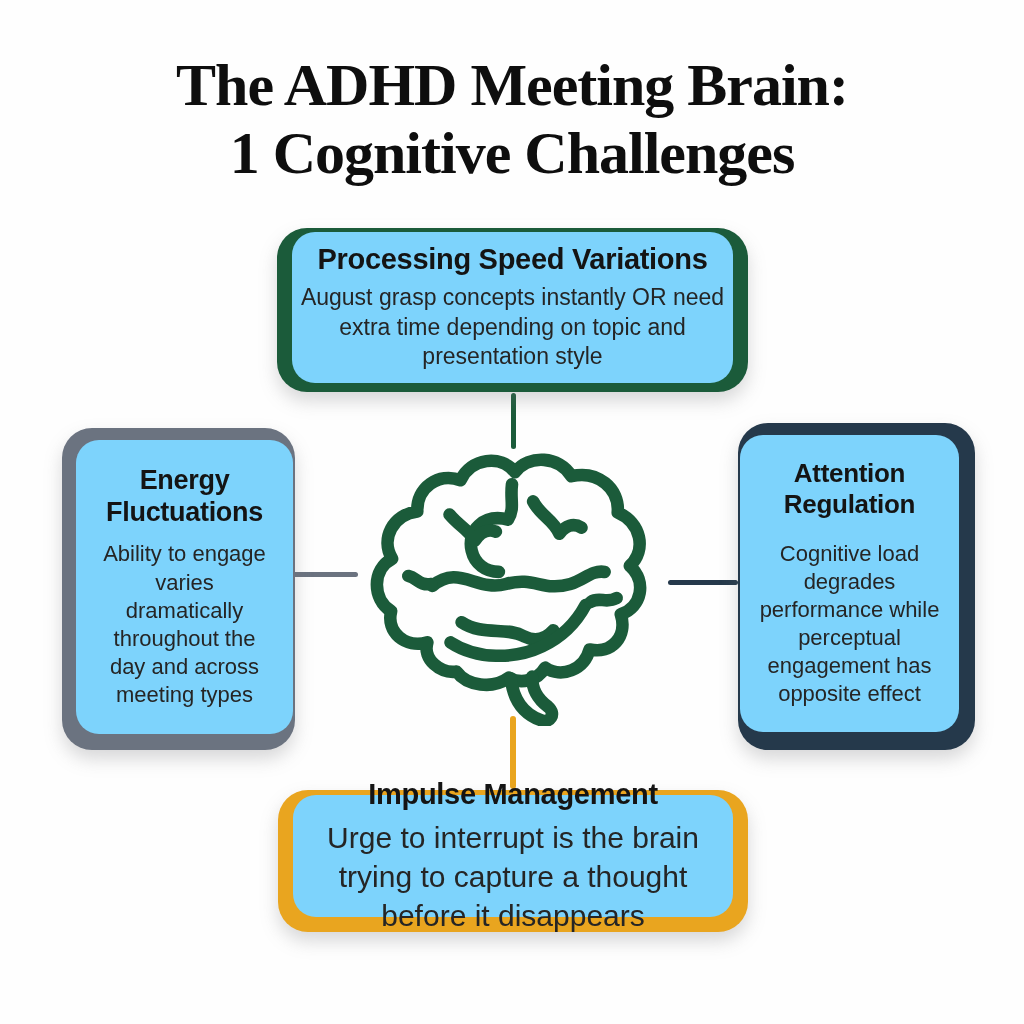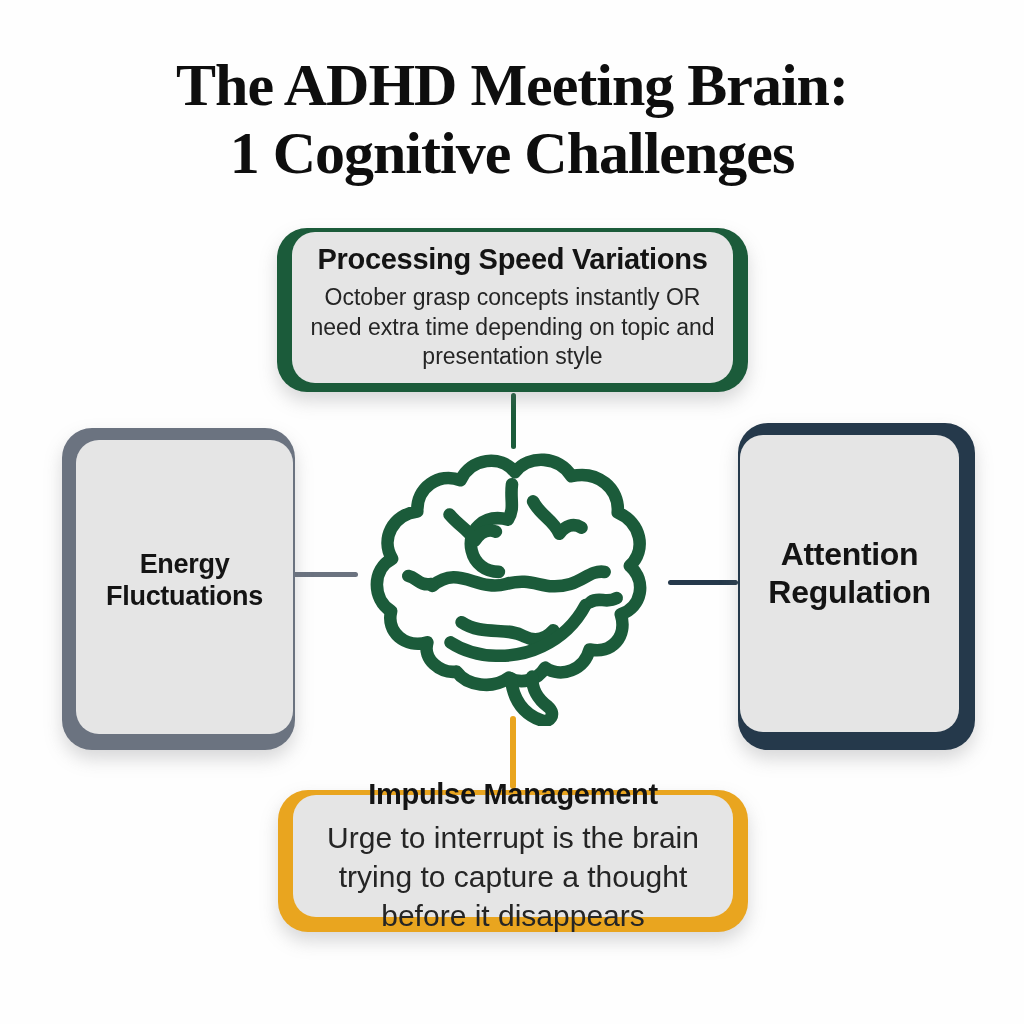--- a/index.html
+++ b/index.html
@@ -31,21 +31,21 @@
   }
 
   
   .box {
     position: absolute;
     border-radius: 30px;
     box-shadow: 0 9px 18px rgba(115,115,120,0.28);
   }
   .box .inner {
     position: absolute;
-    background: #e5e5e5;
+    background: #7dd3fc;
     border-radius: 23px;
     display: flex;
     flex-direction: column;
     justify-content: center;
     align-items: center;
     text-align: center;
     box-sizing: border-box;
   }
   .box-title {
     font-weight: bold;
@@ -61,21 +61,21 @@
   #box-top .box-title    { font-size: 29px; white-space: nowrap; margin-bottom: 7px; }
   #box-top .box-body     { font-size: 23px; line-height: 1.3; max-width: 424px; }
 
   #box-left   { left: 62px;  top: 428px; width: 233px; height: 322px; }
   #box-left .inner   { top: 12px; bottom: 16px; left: 14px; right: 2px; padding: 4px 18px; }
   #box-left .box-title   { font-size: 27px; line-height: 1.18; margin-bottom: 12px; }
   #box-left .box-body    { font-size: 22px; line-height: 1.28; }
 
   #box-right  { left: 738px; top: 423px; width: 237px; height: 327px; }
   #box-right .inner  { top: 12px; bottom: 18px; left: 2px; right: 16px; padding: 2px 18px; }
-  #box-right .box-title  { font-size: 32px; line-height: 1.18; margin-bottom: 20px; }
+  #box-right .box-title  { font-size: 26px; line-height: 1.18; margin-bottom: 20px; }
   #box-right .box-body   { font-size: 22px; line-height: 1.28; }
 
   #box-bottom { left: 278px; top: 790px; width: 470px; height: 142px; }
   #box-bottom .inner { top: 5px; bottom: 15px; left: 15px; right: 15px; padding: 2px 8px; }
   #box-bottom .box-title { font-size: 29px; white-space: nowrap; margin-bottom: 7px; }
   #box-bottom .box-body  { font-size: 30px; line-height: 1.3; max-width: 424px; }
 
   
   .connector { position: absolute; border-radius: 3px; }
   #conn-top    { left: 511px; top: 393px; width: 5px;  height: 56px; }
@@ -142,33 +142,35 @@
         <path d="M86 197 C112 214 150 214 177 201 C198 191 212 175 220 160"></path>
 
         <path d="M225 157 C234 151 240 159 251 153"></path>
       </g>
     </svg>
   </div>
 
   <div class="box" id="box-top" style="background: rgb(27, 91, 58);">
     <div class="inner">
       <div class="box-title">Processing Speed Variations</div>
-      <div class="box-body">October grasp concepts instantly OR need extra time depending on topic and presentation style</div>
+      <div class="box-body">August grasp concepts instantly OR need extra time depending on topic and presentation style</div>
     </div>
   </div>
 
   <div class="box" id="box-left" style="background: rgb(107, 115, 128);">
     <div class="inner">
       <div class="box-title">Energy Fluctuations</div>
+      <div class="box-body">Ability to engage varies dramatically throughout the day and across meeting types</div>
     </div>
   </div>
 
   <div class="box" id="box-right" style="background: rgb(37, 57, 75);">
     <div class="inner">
       <div class="box-title">Attention Regulation</div>
+      <div class="box-body">Cognitive load degrades performance while perceptual engagement has opposite effect</div>
     </div>
   </div>
 
   <div class="box" id="box-bottom" style="background: rgb(233, 165, 31);">
     <div class="inner">
       <div class="box-title">Impulse Management</div>
       <div class="box-body">Urge to interrupt is the brain trying to capture a thought before it disappears</div>
     </div>
   </div>
 

